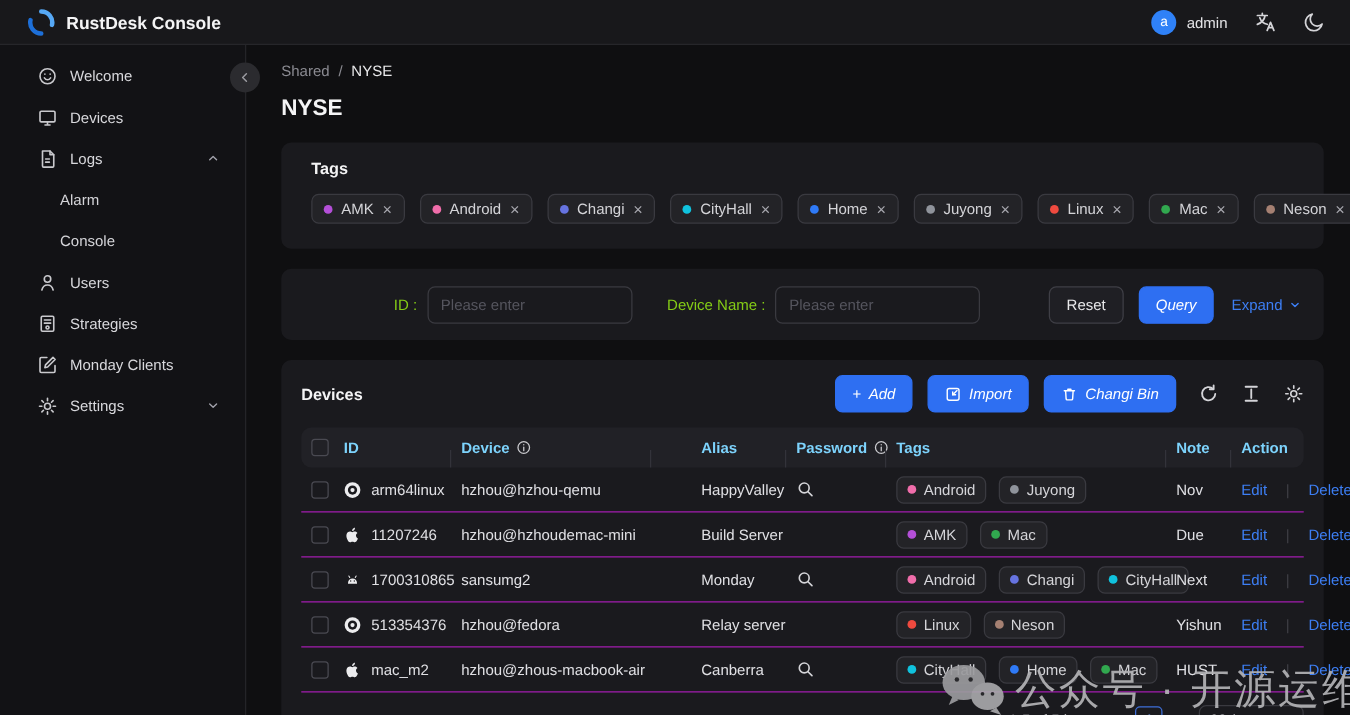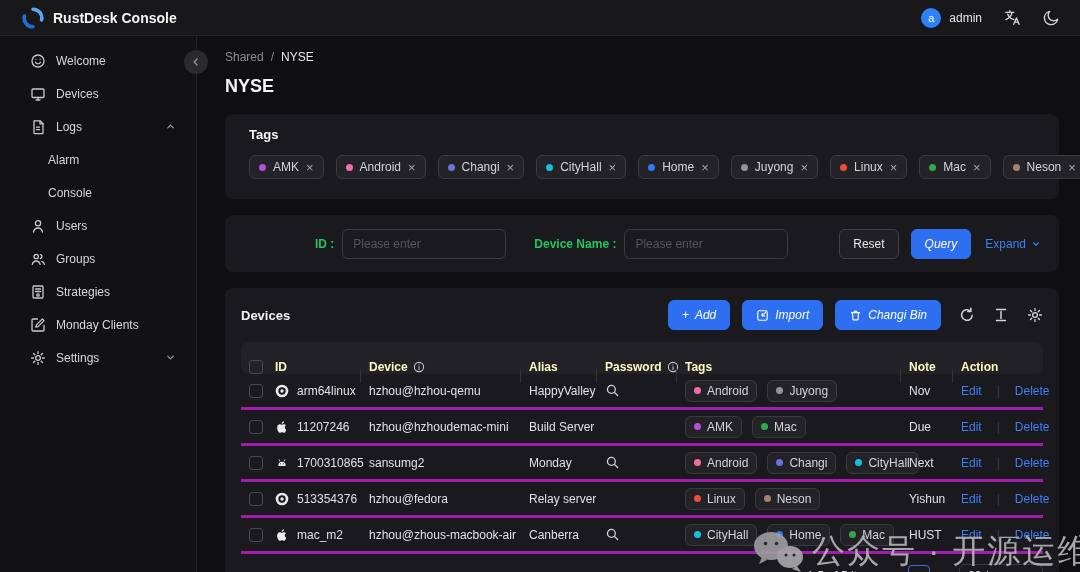--- a/index.html
+++ b/index.html
@@ -46,50 +46,50 @@
   .tags-card { padding:13px 24px 20px 24px; }
   .card-title { font-size:13px; font-weight:bold; color:#f4f4f5; }
   .chips { display:flex; align-items:center; gap:12px; margin-top:13px; flex-wrap:nowrap; }
   .chip { height:24px; display:inline-flex; align-items:center; gap:7px; padding:0 9px;
     background:#232327; border:1px solid #3a3a40; border-radius:6px; color:#d4d4d8; }
   .dot { width:7px; height:7px; border-radius:50%; background:#888; flex:0 0 7px; }
   .chip-x { color:#a7a7ae; font-size:13px; line-height:1; cursor:pointer; }
 
   
   .filter-card { height:57px; display:flex; align-items:center; padding:0 18px 0 90px; }
-  .f-label { color:#22c55e; margin-right:8px;font-weight:bold; }
+  .f-label { color:#84cc16; margin-right:8px; }
   .f-input { width:164px; height:30px; background:transparent; border:1px solid #3a3a40; border-radius:6px;
     color:#e8e8ea; padding:0 10px; font-size:12px; font-family:inherit; }
   .f-input::placeholder { color:#55555e; }
   .f-gap { width:28px; }
   .f-spacer { flex:1; }
   .btn { height:30px; border-radius:6px; font-size:12px; font-family:inherit; cursor:pointer;
     display:inline-flex; align-items:center; justify-content:center; padding:0 13px; }
   .btn-ghost { background:#1f1f24; border:1px solid #3f3f46; color:#e8e8ea; }
   .btn-primary { background:#2e6ff2; border:1px solid #2e6ff2; color:#fff; gap:6px;font-style:italic; }
   .expand-link { color:#3d7ff5; margin-left:14px; display:inline-flex; align-items:center; gap:5px; cursor:pointer; }
 
   
   .devices-card { padding:12px 16px 14px 16px; }
   .dev-header { display:flex; align-items:center; margin-bottom:12px; }
   .dev-header .card-title { flex:1; }
   .dev-actions { display:flex; align-items:center; gap:12px; }
   .icon-btn { color:#d4d4d8; background:none; border:none; cursor:pointer; padding:0; margin-left:6px; }
 
   .table { width:100%; }
-  .thead { display:flex; align-items:flex-end; height:32px; background:#212126; border-radius:8px;
-    font-weight:bold; color:#fef9c3; }
+  .thead { display:flex; align-items:center; height:32px; background:#212126; border-radius:8px;
+    font-weight:bold; color:#7dd3fc; }
   .th { display:flex; align-items:center; gap:5px; padding-left:8px; position:relative; }
   .th-sep::after { content:""; position:absolute; right:0; top:9px; height:14px; width:1px; background:#33333a; }
-  .trow { display:flex; align-items:center; height:36px; border-bottom:3px solid #a21caf;text-align:right; }
+  .trow { display:flex; align-items:center; height:36px; border-bottom:1px solid #a21caf;text-align:right; }
   .td { padding-left:8px; display:flex; align-items:center; gap:8px; color:#e0e0e4; }
   .col-check { width:26px; flex:0 0 26px; }
   .col-id { width:94px; flex:0 0 94px; }
   .col-device { width:160px; flex:0 0 160px; }
-  .col-alias { width:76px; flex:0 0 76px; }
+  .col-alias { width:76px; flex:0 0 76px;margin-left:32px; }
   .col-password { width:80px; flex:0 0 80px; }
   .col-tags { width:224px; flex:0 0 224px; gap:10px; }
   .col-note { width:52px; flex:0 0 52px; }
   .col-action { flex:1; }
   .checkbox { width:14px; height:14px; border:1px solid #4a4a52; border-radius:3px; background:transparent;
     display:inline-block; cursor:pointer; }
   .os-icon { color:#ececee; display:inline-flex; }
   .row-chip { height:22px; display:inline-flex; align-items:center; gap:6px; padding:0 8px;
     background:#232327; border:1px solid #3a3a40; border-radius:6px; color:#d4d4d8; white-space:nowrap; }
   .link { color:#3d7ff5; cursor:pointer; text-decoration:none; }
@@ -199,29 +199,20 @@
       <div class="menu-item">
         <span class="mi-icon">
           <svg width="16" height="16" viewBox="0 0 16 16" fill="none" stroke="currentColor" stroke-width="1.3" stroke-linecap="round">
               <circle cx="8" cy="5.2" r="2.6"></circle>
               <path d="M3.5 14c.6-2.6 2.3-4 4.5-4s3.9 1.4 4.5 4"></path>
             </svg>
         </span>
         <span class="mi-label">Users</span>
       </div>
 
-      <div class="menu-item">
-        <span class="mi-icon">
-          <svg width="16" height="16" viewBox="0 0 16 16" fill="none" stroke="currentColor" stroke-width="1.3" stroke-linecap="round">
-              <circle cx="6.2" cy="5.5" r="2.2"></circle>
-              <path d="M2.3 13.4c.5-2.2 2-3.4 3.9-3.4s3.4 1.2 3.9 3.4M10.4 3.6a2 2 0 0 1 0 3.9M11.8 10.3c1.4.4 2.3 1.4 2.7 3"></path>
-            </svg>
-        </span>
-        <span class="mi-label">Groups</span>
-      </div>
 
 
       <div class="menu-item">
         <span class="mi-icon">
           <svg width="16" height="16" viewBox="0 0 16 16" fill="none" stroke="currentColor" stroke-width="1.3" stroke-linecap="round" stroke-linejoin="round">
               <rect x="3" y="2" width="10" height="12" rx="1"></rect>
               <path d="M5.5 5h5M5.5 7.5h5"></path>
               <circle cx="8" cy="11" r="1.2"></circle>
             </svg>
         </span>

